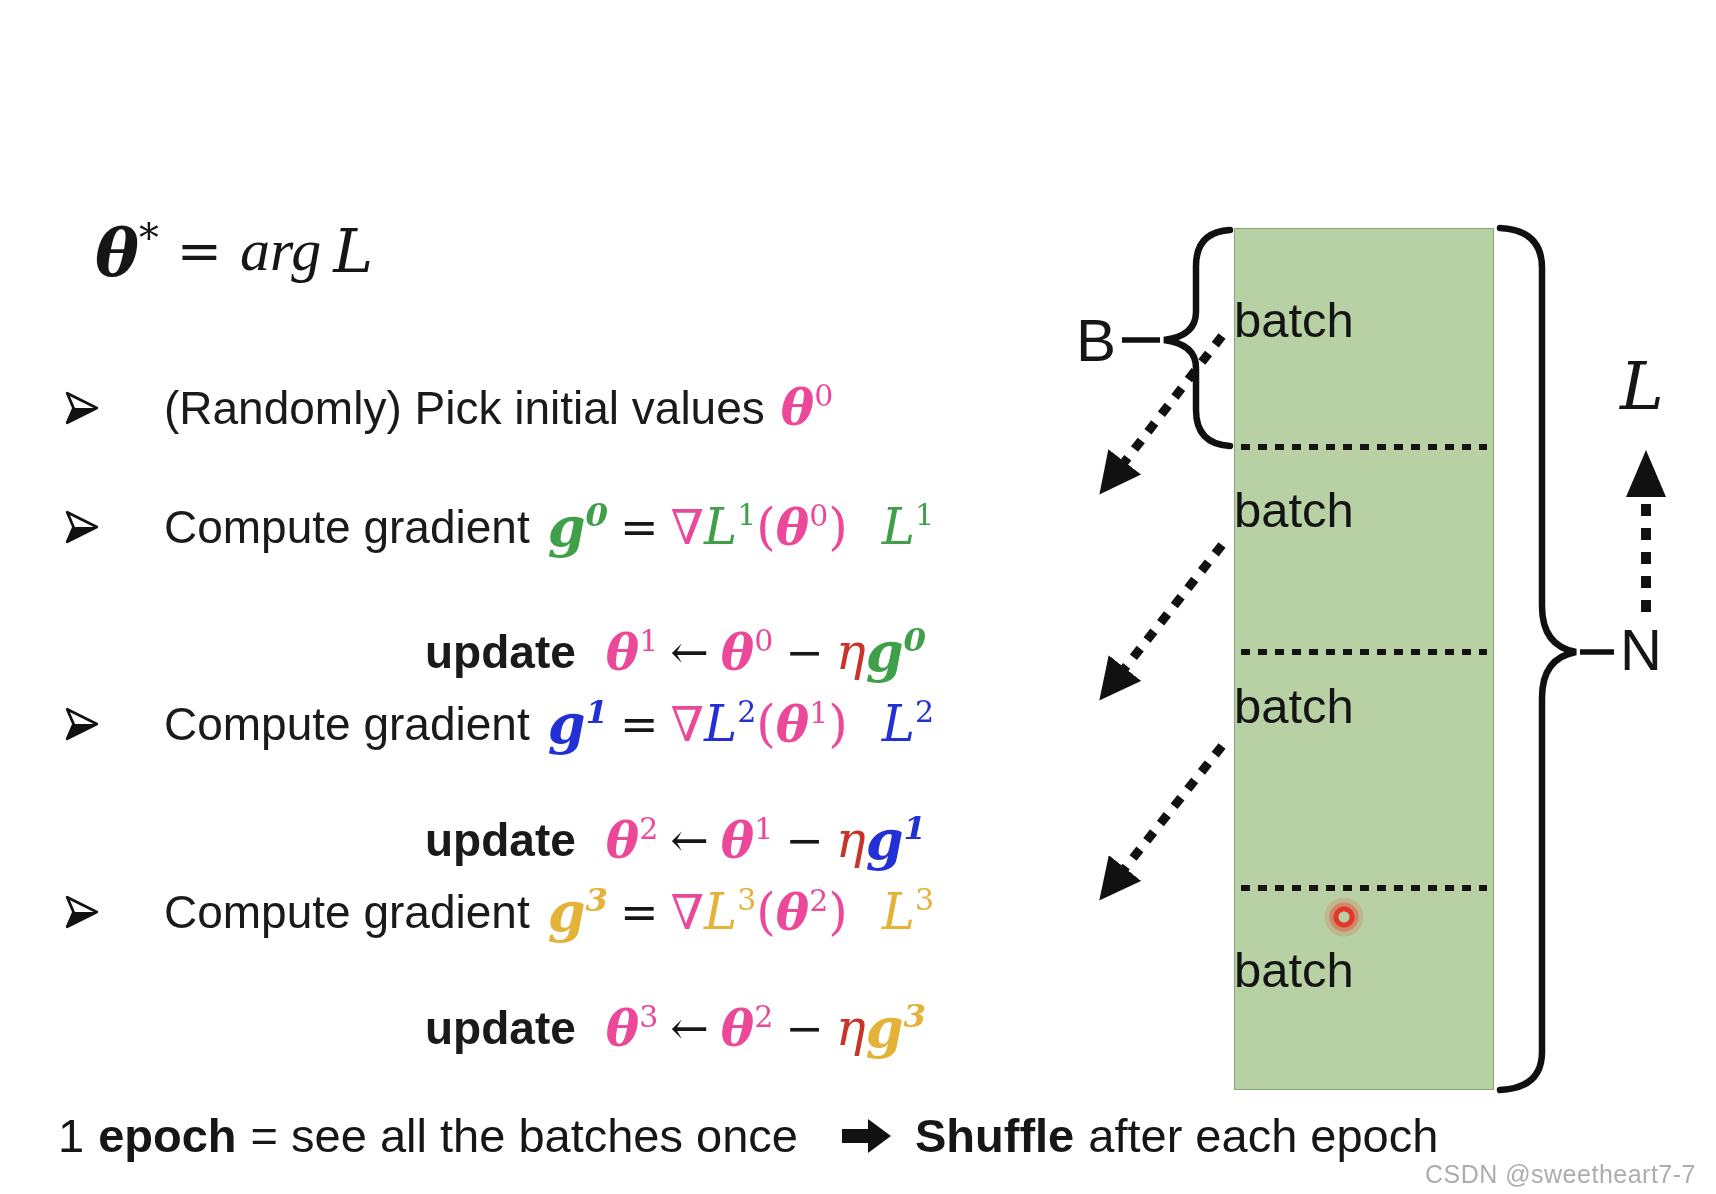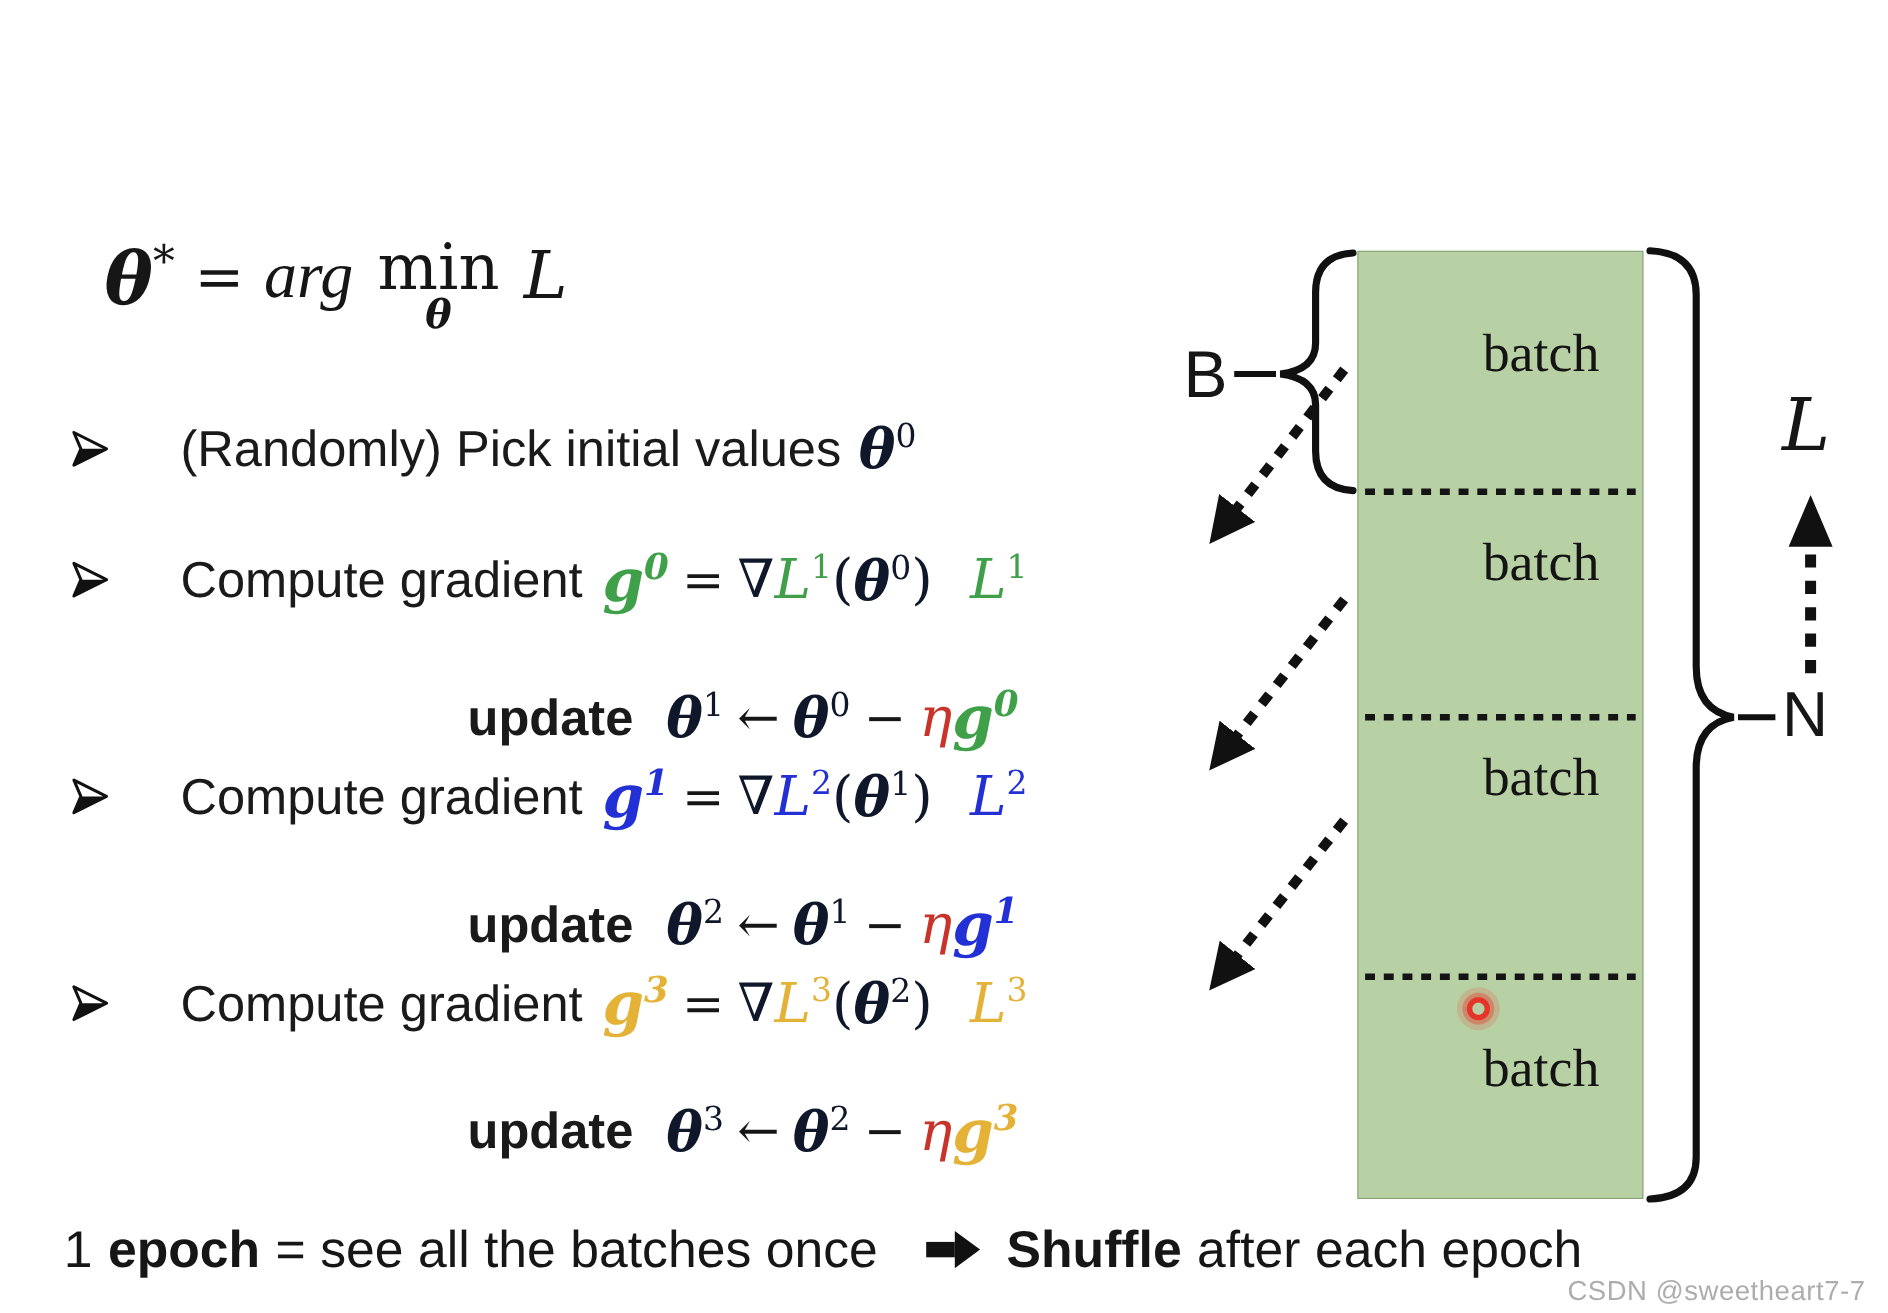--- a/index.html
+++ b/index.html
@@ -9,32 +9,32 @@
   
   .title{left:52px;top:18px;font-size:93px;font-weight:300;letter-spacing:-2px;color:#131313;white-space:nowrap;}
   
   .srf{font-family:"DejaVu Serif",serif;}
   .it{font-style:italic;}
   .bd{font-weight:bold;}
   .sp{font-size:0.60em;position:relative;top:-0.62em;line-height:0;}
   
   .row{position:absolute;display:flex;align-items:center;white-space:nowrap;}
   .btxt{font-size:46px;color:#1a1a1a;}
-  .m{font-size:50px;color:#0f172a;}
+  .m{font-size:50px;color:#ec4899;}
   .op{font-family:"DejaVu Serif",serif;font-size:46px;margin:0 12px;}
   .bullet-icon{width:36px;height:34px;margin-right:64px;flex:0 0 auto;}
   
   .obj{left:95px;top:214px;display:flex;align-items:flex-start;}
   .obj .big{font-size:64px;}
   .minblk{display:inline-flex;flex-direction:column;align-items:center;margin:0 10px;}
   .minblk .mino{font-family:"DejaVu Serif",serif;font-size:58px;line-height:1.0;}
   .minblk .minsub{font-family:"DejaVu Serif",serif;font-size:36px;font-weight:bold;font-style:italic;line-height:0.8;}
   
   .batchbox{left:1234px;top:228px;width:260px;height:862px;border:1px solid #87a478;box-sizing:border-box;}
-  .batchlbl{width:220px;text-align:right;font-size:49px;color:#141414;font-family:Liberation Serif, serif;}
+  .batchlbl{width:220px;text-align:left;font-size:49px;color:#141414;}
   .sideL{left:1620px;top:348px;font-size:66px;}
   .sideN{left:1620px;top:616px;font-size:58px;}
   .sideB{left:1076px;top:306px;font-size:60px;}
   .laser{left:1320px;top:893px;width:48px;height:48px;border-radius:50%;
          background:radial-gradient(circle at center,
             rgba(232,48,38,0) 0 5px,
             rgba(232,44,34,0.95) 6px 10px,
             rgba(232,44,34,0.45) 11px 14px,
             rgba(232,44,34,0.16) 15px 19px,
             rgba(232,44,34,0) 20px);}
@@ -49,24 +49,20 @@
 </head>
 <body>
 
 <div id="slide">
 
 
   <div class="abs obj">
     <span class="srf it bd big" style="font-size:66px;"><span>θ</span><span class="sp" style="font-weight:normal;">*</span></span>
     <span class="op" style="font-size:54px;margin:6px 18px 0 18px;">=</span>
     <span class="srf it big" style="font-size:60px;margin-top:2px;font-family:Liberation Serif, serif;">arg</span>
-    <span class="minblk" style="margin-left:22px;">
-      <span class="mino">min</span>
-      <span class="minsub">θ</span>
-    </span>
     <span class="srf it big" style="font-size:60px;margin:2px 0 0 12px;">L</span>
   </div>
 
   <div class="row" style="left:64px;top:378px;">
     <svg class="bullet-icon" viewBox="0 0 34 32">
       <polygon points="3,2 31,16 3,30 9,16" fill="#ffffff" stroke="#111111" stroke-width="2.6" stroke-linejoin="round"></polygon>
       <polygon points="3,30 31,16 9,16" fill="#111111"></polygon>
     </svg>
     <span class="btxt">(Randomly) Pick initial values</span>
     <span class="srf it bd m" style="margin-left:16px;"><span>θ</span><span class="sp" style="font-weight:normal;font-style:normal;">0</span></span>

